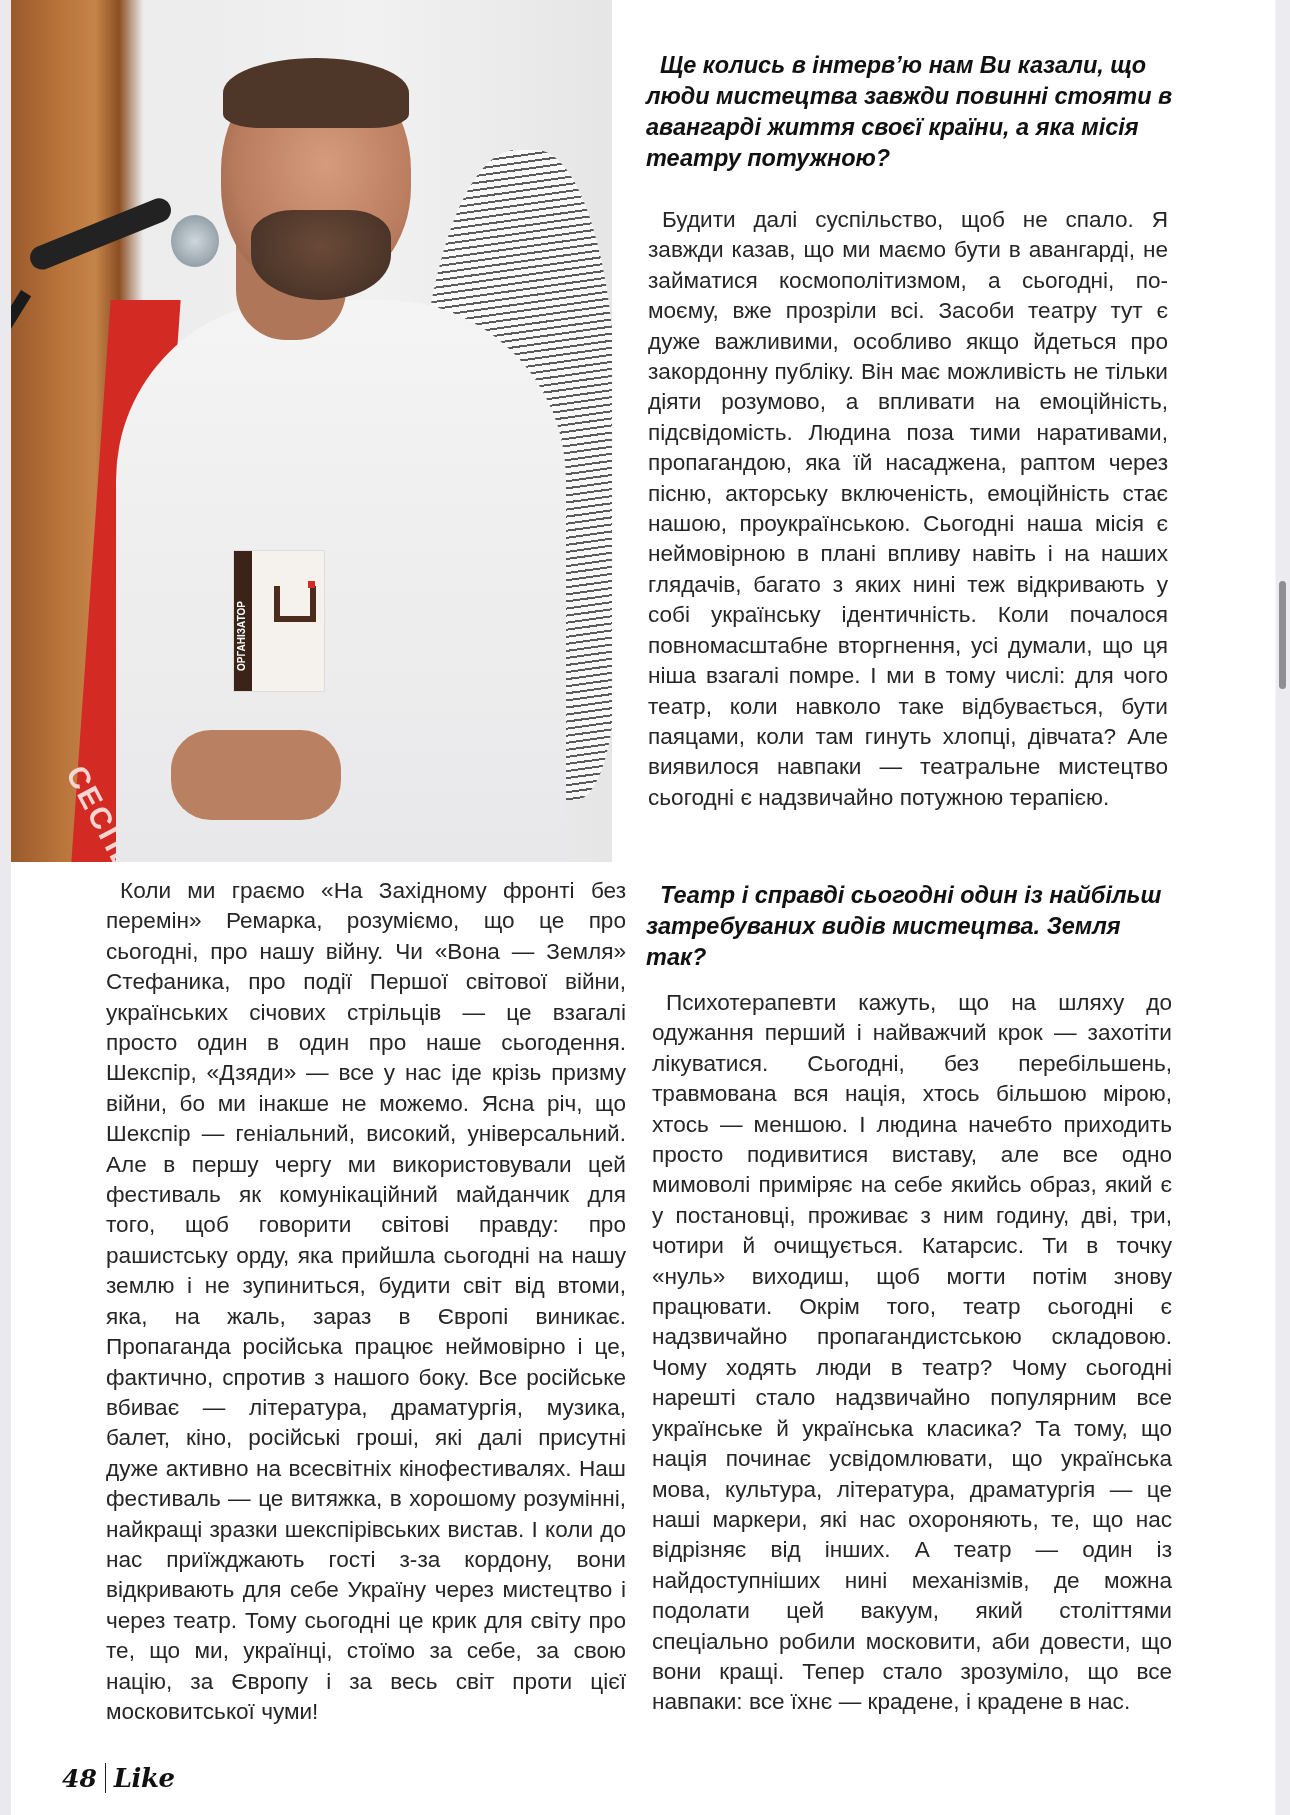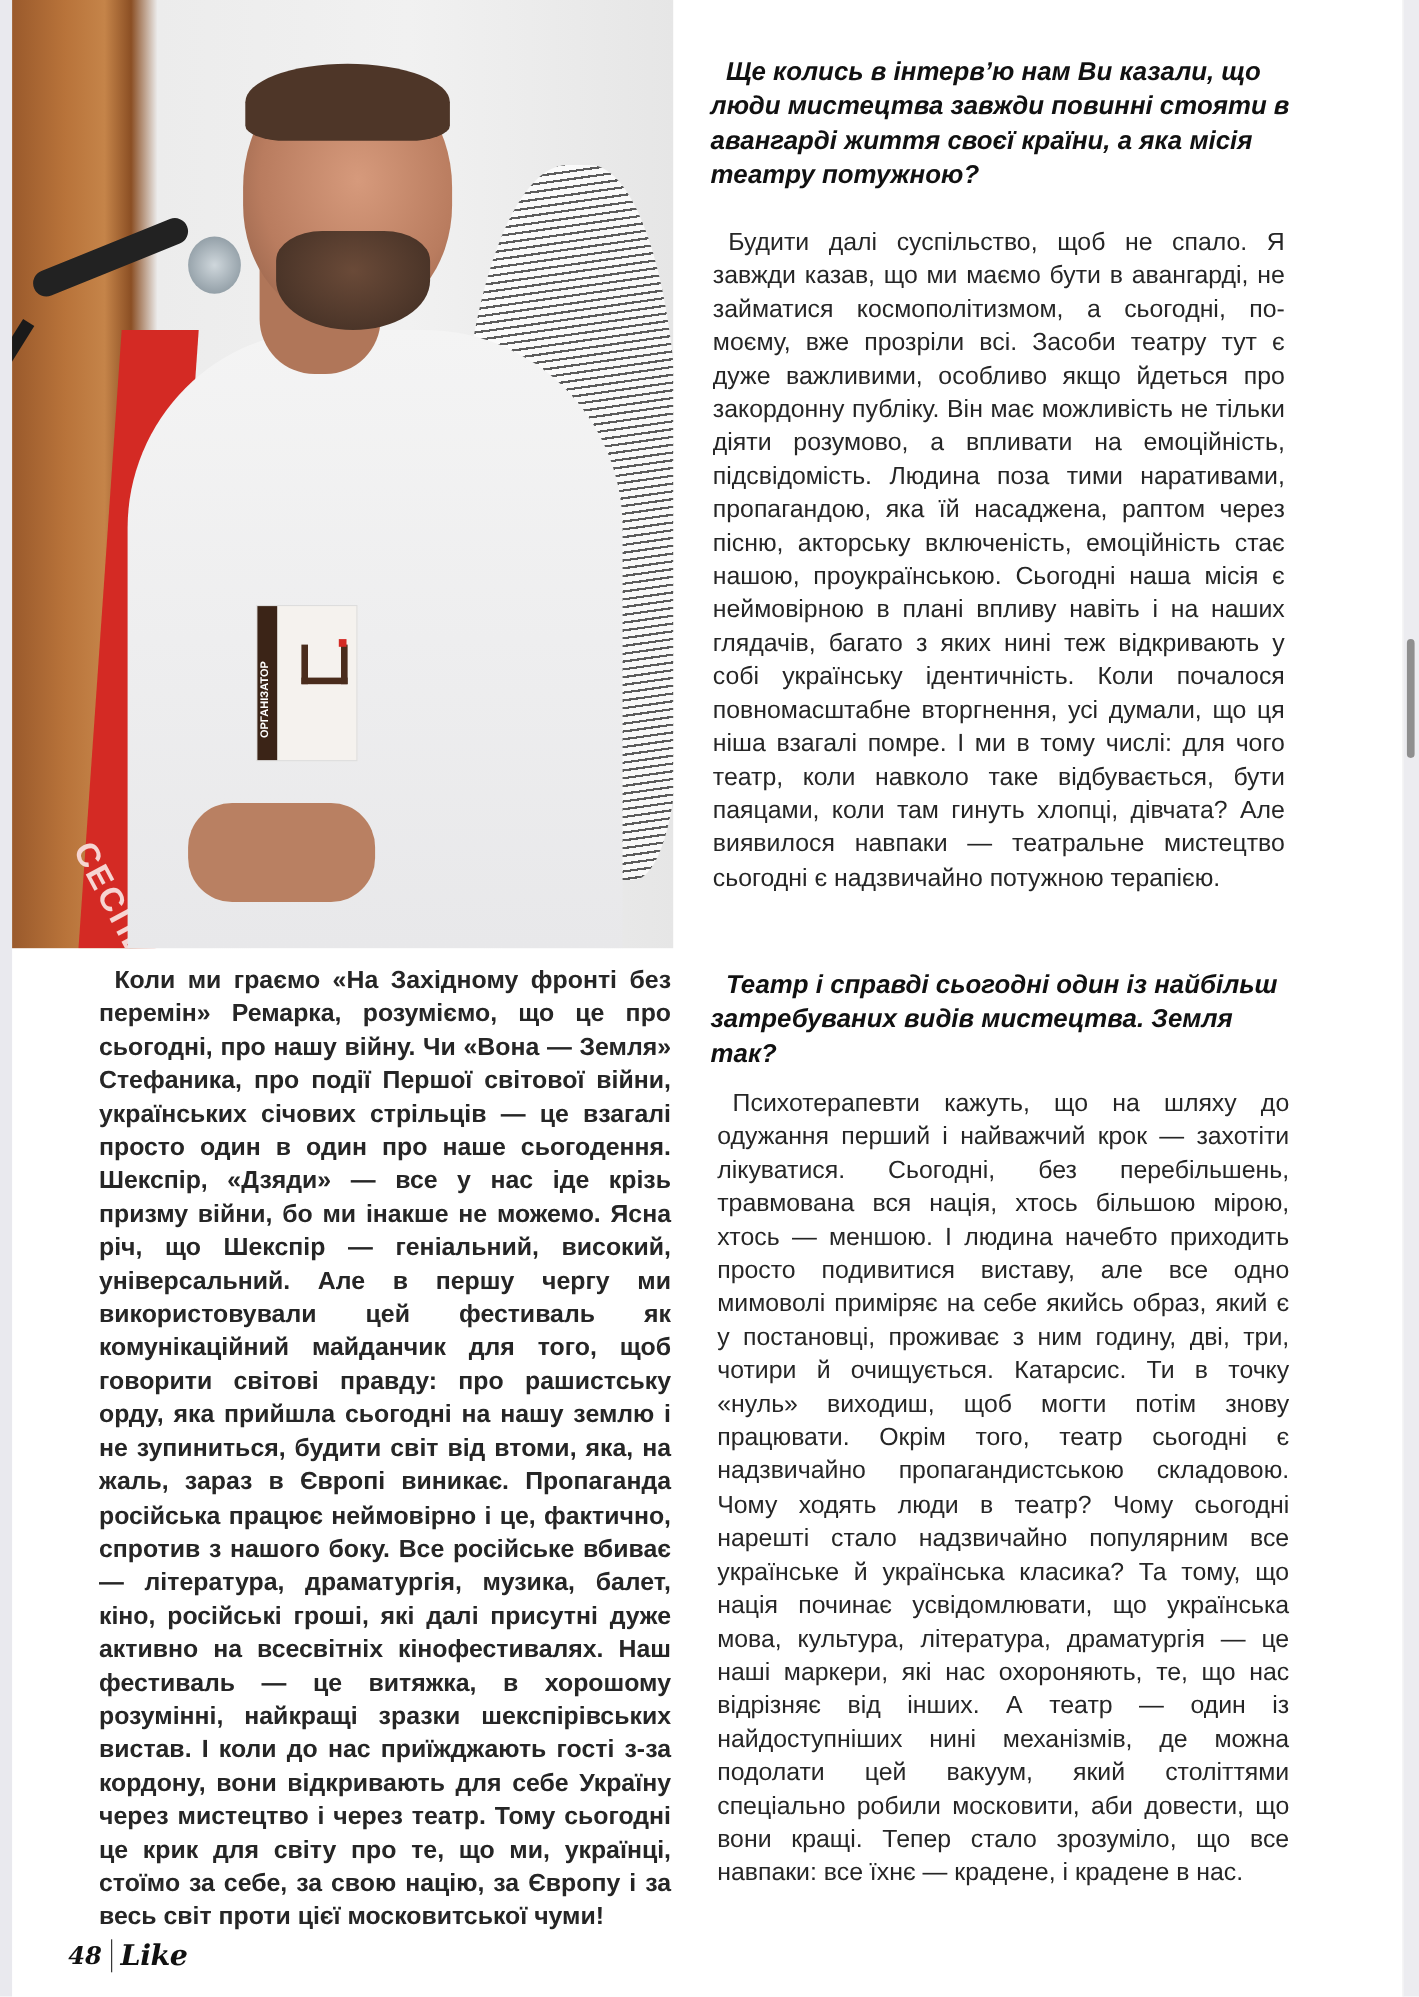--- a/index.html
+++ b/index.html
@@ -96,38 +96,38 @@
   .photo .badge-logo-dot {
     position: absolute; left: 74px; top: 30px; width: 7px; height: 7px; background: #d42a24;
   }
   .photo .hands {
     position: absolute; left: 160px; top: 730px; width: 170px; height: 90px;
     background: #b98062; border-radius: 40px;
   }
 
   
   .column { position: absolute; font-size: 22.6px; line-height: 30.4px; color: #262626; }
-  .col-left  { left: 90px;  top: 876px; width: 520px; font-weight: bold; }
+  .col-left  { left: 106px;  top: 876px; width: 520px; }
   .col-right { left: 648px; top: 205px; width: 520px; }
   .para { text-align: justify; text-indent: 14px; margin: 0; hyphens: manual; }
   .question {
     font-weight: bold; font-style: italic; color: #111;
     font-size: 23.5px; line-height: 31px; margin: 0; text-indent: 14px;
   }
   .q1 { position: absolute; left: 646px; top: 50px; width: 540px; }
   .q2 { position: absolute; left: 646px; top: 880px; width: 540px; }
   .col-right-2 { left: 652px; top: 988px; width: 520px; }
 
   
   .footer {
     position: absolute; left: 62px; top: 1762px; height: 32px;
     display: flex; align-items: center;
     font-family: "DejaVu Serif", serif; font-style: italic; font-weight: bold; color: #111;
   }
-  .footer .page-num { font-size: 22px; }
+  .footer .page-num { font-size: 25px; }
   .footer .sep { width: 1px; height: 30px; background: #222; margin: 0 8px 0 8px; }
   .footer .mag { font-size: 26px; letter-spacing: -0.5px; }
 </style>
 </head>
 <body>
 
 <div class="edge-left"></div>
 
 <div class="photo">
   <div class="backdrop-red"></div>

